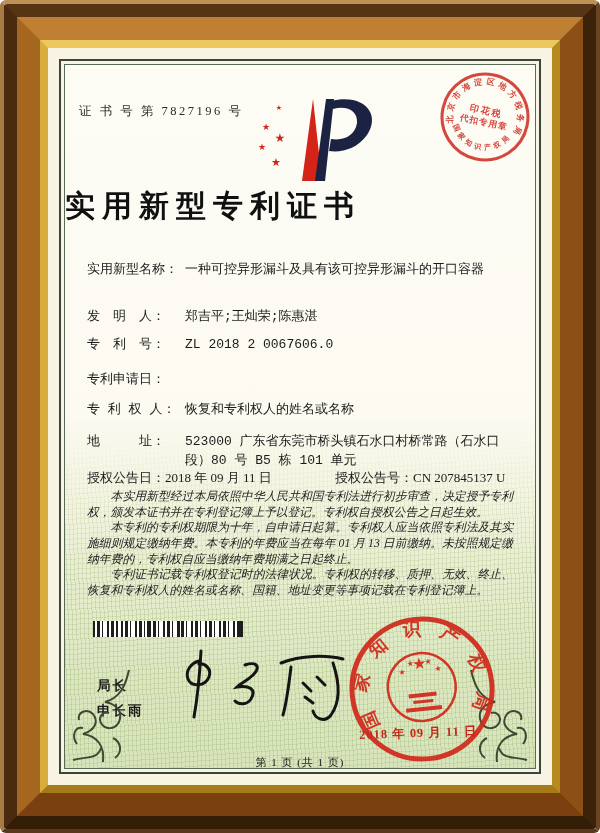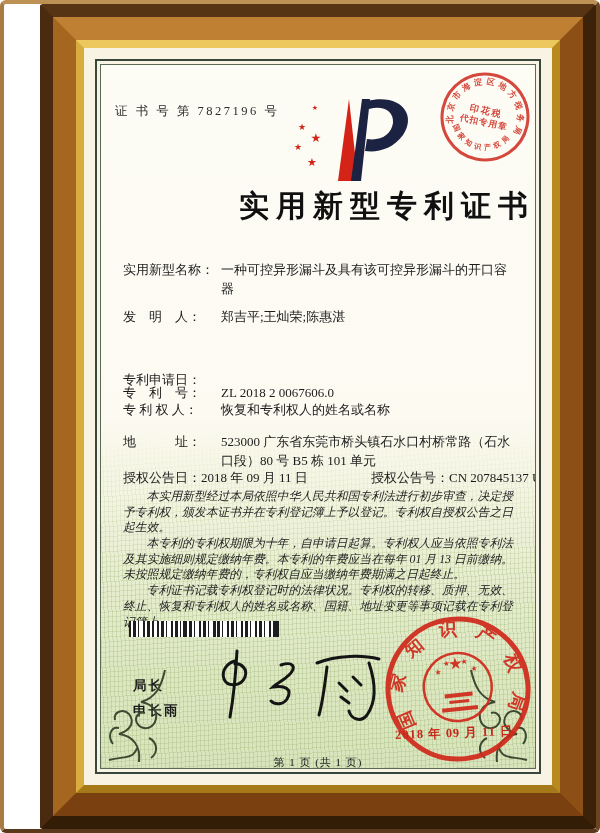--- a/index.html
+++ b/index.html
@@ -1,43 +1,43 @@
 <!DOCTYPE html>
 <html><head>
 <meta charset="utf-8">
 <style>
   html,body{margin:0;padding:0;width:600px;height:833px;overflow:hidden;background:#ffffff;
     font-family:"Liberation Serif", serif;}
   
   .frame1{width:600px;height:833px;box-sizing:border-box;border:4px solid;
-    border-color:#bd9154 #6b4522 #59381b #a87b42;border-radius:6px;padding-left:36px;}
+    border-color:#bd9154 #6b4522 #59381b #a87b42;border-radius:6px;}
   .frame2{width:100%;height:100%;box-sizing:border-box;border:13px solid;
     border-color:#573413 #3c2209 #331d07 #4a2b0f;border-radius:3px;}
   .frame3{width:100%;height:100%;box-sizing:border-box;border:23px solid;
     border-color:#c08034 #8c4f15 #7a4010 #a5661f;}
   .frame4{width:100%;height:100%;box-sizing:border-box;border:8px solid;
     border-color:#ecc85e #b8891f #a67a18 #d9ad3d;}
   .mat{width:100%;height:100%;box-sizing:border-box;background:#f8f3e3;padding:11px;}
   .line1{width:100%;height:100%;box-sizing:border-box;border:2px solid #39463c;padding:3px;}
   .inner{width:100%;height:100%;box-sizing:border-box;border:1px solid #5a6a55;position:relative;overflow:hidden;
     background:linear-gradient(180deg,#fdfcf5 0%,#fcfaf1 50%,#f3f4e0 62%,#e8eed1 72%,#dde8c2 86%,#d8e4bb 100%);}
   .guilloche{position:absolute;left:0;right:0;bottom:0;height:48%;z-index:1;pointer-events:none;
     background:
       repeating-linear-gradient(88deg, rgba(120,150,70,.20) 0 1px, rgba(0,0,0,0) 1px 4px),
       repeating-linear-gradient(-4deg, rgba(120,150,70,.16) 0 1px, rgba(0,0,0,0) 1px 5px);
     -webkit-mask-image:linear-gradient(180deg,transparent 0,#000 45%);
     mask-image:linear-gradient(180deg,transparent 0,#000 45%);}
   .abs{position:absolute;z-index:2;}
   .certno{left:14px;top:38px;font-size:12.5px;letter-spacing:2.5px;color:#2b2b2b;}
-  .title{left:0;right:0;top:121px;text-align:right;font-size:30px;font-weight:bold;
+  .title{left:0;right:0;top:121px;text-align:left;font-size:30px;font-weight:bold;
     letter-spacing:7px;color:#101010;}
-  .row{left:22px;right:20px;display:flex;font-size:13px;color:#1b1b1b;line-height:1.45;}
+  .row{left:22px;right:20px;display:flex;font-size:13px;color:#1b1b1b;line-height:1.45;font-family:Liberation Mono, monospace;}
   .row .lab{width:98px;flex:0 0 98px;}
   .row .val{flex:1;}
-  .r-name{top:196px;} .r-inv{top:243px;} .r-pno{top:271px;margin-top:48px;} .r-fil{top:306px;}
+  .r-name{top:196px;} .r-inv{top:243px;} .r-pno{top:271px;} .r-fil{top:306px;}
   .r-pat{top:336px;} .r-addr{top:368px;}
   .grantline{left:22px;right:20px;top:404px;font-size:13px;color:#1b1b1b;}
   .grant-right{position:absolute;left:248px;top:0;white-space:nowrap;}
   .paras{left:22px;right:22px;top:424px;font-size:11.8px;line-height:1.33;color:#222;
     text-align:justify;font-style:italic;}
   .paras p{margin:0;text-indent:2em;}
   .barcode{left:28px;top:556px;width:150px;height:16px;background-color:#fff;
     background-image:
       repeating-linear-gradient(90deg,#1e1e1e 0 2px,transparent 2px 4px,#1e1e1e 4px 7px,transparent 7px 9px,#1e1e1e 9px 10px,transparent 10px 14px),
       repeating-linear-gradient(90deg,transparent 0 23px,#1e1e1e 23px 25px,transparent 25px 31px);}

